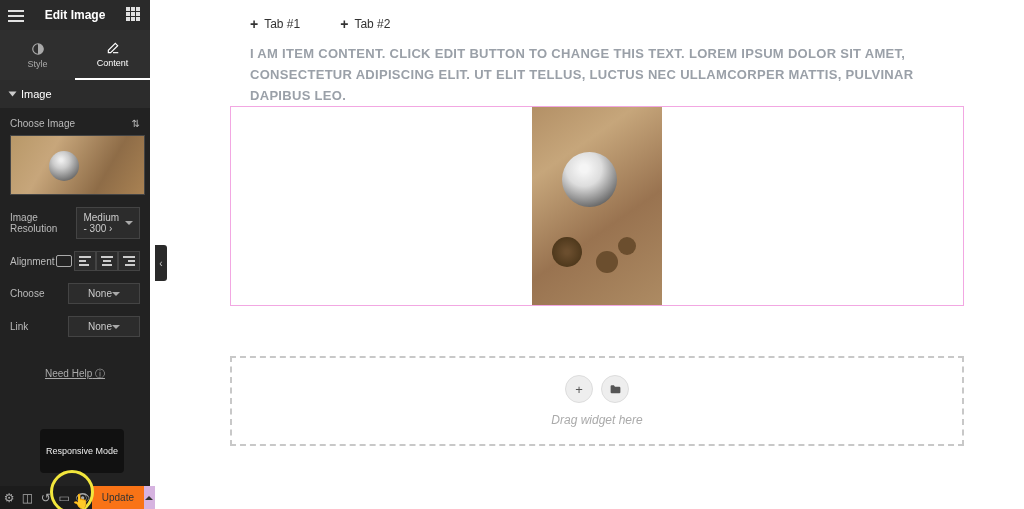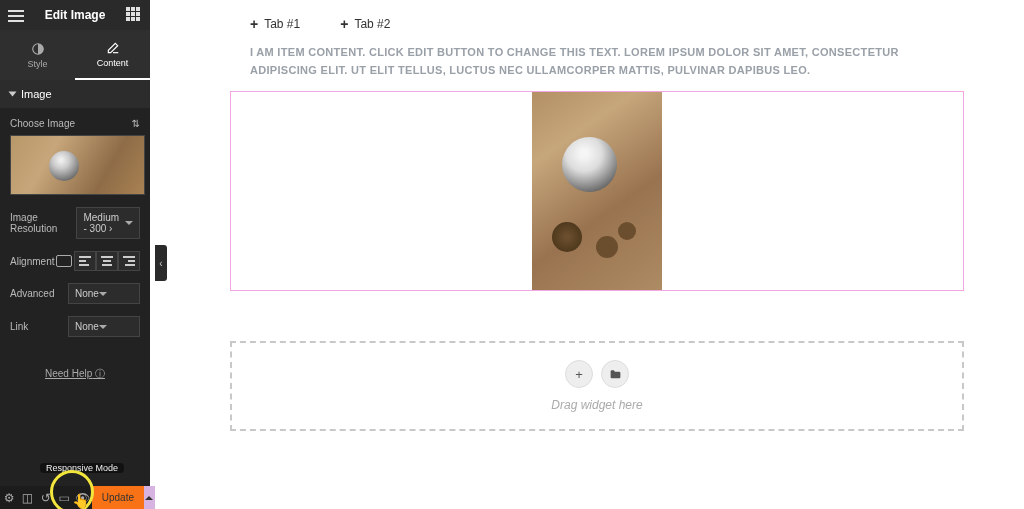--- a/index.html
+++ b/index.html
@@ -15,42 +15,42 @@
   .tabs3 .tab { flex: 1; display: flex; flex-direction: column; align-items: center; justify-content: center; font-size: 9px; color: #aaa; cursor: pointer; }
   .tabs3 .tab svg { margin-bottom: 3px; }
   .tabs3 .tab.active { color: #fff; border-bottom: 2px solid #fff; }
   .section-hdr { background: #2c2c2c; padding: 8px 10px; font-size: 11px; font-weight: normal; color: #fff; display: flex; align-items: center; cursor: pointer; }
   .section-hdr::before { content: ""; border-left: 5px solid #ccc; border-top: 4px solid transparent; border-bottom: 4px solid transparent; transform: rotate(90deg); margin-right: 6px; }
   .panel { padding: 10px; }
   .fld-label { font-size: 10px; color: #bbb; margin-bottom: 6px; display: flex; justify-content: space-between; gap: 31px; }
   .thumb { width: 135px; height: 60px; background: linear-gradient(120deg,#b89868 0%, #c7a67b 30%, #8e6c47 70%, #a98253 100%); border: 1px solid #444; position: relative; margin-bottom: 12px; cursor: pointer; }
   .thumb::after { content: ""; position: absolute; left: 38px; top: 15px; width: 30px; height: 30px; border-radius: 50%; background: radial-gradient(circle at 40% 30%, #eee 5%, #ccc 30%, #666 80%); }
   .row { display: flex; align-items: center; justify-content: space-between; margin-bottom: 12px; font-size: 10px; color: #bbb; }
-  .sel { background: #2c2c2c; border: 1px solid #444; color: #ccc; font-size: 10px; padding: 4px 6px; width: 72px; display: flex; justify-content: flex-start; align-items: center; cursor: pointer; }
+  .sel { background: #2c2c2c; border: 1px solid #444; color: #ccc; font-size: 10px; padding: 4px 6px; width: 72px; display: flex; justify-content: center; align-items: center; cursor: pointer; }
   .caret { border-left: 4px solid transparent; border-right: 4px solid transparent; border-top: 4px solid #aaa; }
   .align-group { display: flex; gap: 0; }
   .align-group .ab { width: 22px; height: 20px; background: #2c2c2c; border: 1px solid #444; display: flex; align-items: center; justify-content: center; font-size: 10px; color: #ccc; cursor: pointer; }
   .dev-icn { width: 16px; height: 12px; border: 1px solid #aaa; border-radius: 2px; position: relative; }
   .help { text-align: center; margin-top: 30px; font-size: 10px; color: #aaa; cursor: pointer; text-decoration: underline; }
   .help::after { content: " ⓘ"; }
   .collapse-tab { position: absolute; left: 155px; top: 245px; width: 12px; height: 36px; background: #2a2a2a; display: flex; align-items: center; justify-content: center; color: #ccc; font-size: 10px; cursor: pointer; border-radius: 0 3px 3px 0; }
   .footer { position: absolute; bottom: 0; left: 0; width: 155px; height: 23px; background: #1c1c1c; display: flex; align-items: center; }
   .footer .ficon { width: 20px; text-align: center; color: #aaa; font-size: 12px; cursor: pointer; }
   .update-btn { background: #f97316; color: #333; font-size: 10px; padding: 4px 10px; height: 23px; display: flex; align-items: center; cursor: pointer; margin-left: auto; }
   .update-caret { width: 12px; height: 23px; background: #d6b3e0; display: flex; align-items: center; justify-content: center; cursor: pointer; }
   .update-caret .caret { border-top: none; border-bottom: 4px solid #333; }
-  .tooltip { position: absolute; bottom: 36px; left: 40px; background: #111; color: #eee; font-size: 9px; padding: 0 6px; border-radius: 4px; }
+  .tooltip { position: absolute; bottom: 36px; left: 40px; background: #111; color: #eee; font-size: 9px; padding: 17px 6px; border-radius: 4px; }
   .ring { position: absolute; bottom: -5px; left: 50px; width: 44px; height: 44px; border: 3px solid #f2e63c; border-radius: 50%; pointer-events: none; }
   .cursor { position: absolute; bottom: 0px; left: 72px; font-size: 14px; color: #fff; pointer-events: none; }
   
   .main { position: absolute; left: 170px; right: 0; top: 0; bottom: 0; background: #fff; overflow: hidden; }
   .ptabs { display: flex; gap: 40px; padding: 16px 80px 12px 80px; font-size: 12px; color: #333; }
   .ptab { display: flex; align-items: center; gap: 6px; cursor: pointer; font-weight: 500; }
   .ptab .plus { font-size: 14px; font-weight: bold; }
-  .content-text { padding: 0 80px; font-size: 11px; font-weight: bold; color: #9aa0a8; letter-spacing: .3px; line-height: 1.6; margin-bottom: 12px; }
+  .content-text { padding: 0 80px; font-size: 13px; font-weight: bold; color: #9aa0a8; letter-spacing: .3px; line-height: 1.6; margin-bottom: 0; }
   .img-frame { margin: 0 60px 50px 60px; border: 1px solid #f2a7e2; padding: 0; height: 200px; display: flex; justify-content: center; align-items: stretch; }
   .img-frame .img { width: 130px; background: linear-gradient(145deg,#b39066 0%, #c6a67b 25%, #997350 60%, #ad8b63 100%); position: relative; }
   .img-frame .img::before { content: ""; position: absolute; left: 30px; top: 45px; width: 55px; height: 55px; border-radius: 50%; background: radial-gradient(circle at 40% 30%, #f5f5f5 8%, #ddd 35%, #555 85%); }
   .img-frame .img::after { content: ""; position: absolute; left: 20px; top: 130px; width: 30px; height: 30px; border-radius: 50%; background: radial-gradient(circle,#6b4e2e 10%,#4a3519 80%); box-shadow: 40px 10px 0 -4px #6b4e2e, 60px -6px 0 -6px #6b4e2e; }
   .drop-zone { margin: 0 60px; border: 2px dashed #c8c8c8; height: 90px; display: flex; flex-direction: column; align-items: center; justify-content: center; gap: 10px; }
   .dz-btns { display: flex; gap: 8px; }
   .dz-btn { width: 28px; height: 28px; border-radius: 50%; background: #eee; border: 1px solid #ddd; display: flex; align-items: center; justify-content: center; color: #555; cursor: pointer; font-size: 13px; }
   .dz-label { font-size: 12px; color: #aaa; font-style: italic; }
 </style>
 </head>
@@ -135,21 +135,21 @@
           <svg width="12" height="10" viewBox="0 0 12 10">
               <rect y="0" width="12" height="2" fill="#ccc"></rect>
               <rect x="5" y="4" width="7" height="2" fill="#ccc"></rect>
               <rect x="2" y="8" width="10" height="2" fill="#ccc"></rect>
             </svg>
         </div>
       </div>
     </div>
 
     <div class="row">
-      <span>Advanced</span>
+      <span>Choose</span>
       <div class="sel">
         <span>None</span>
         <span class="caret"></span>
       </div>
     </div>
 
     <div class="row">
       <span>Link</span>
       <div class="sel">
         <span>None</span>

